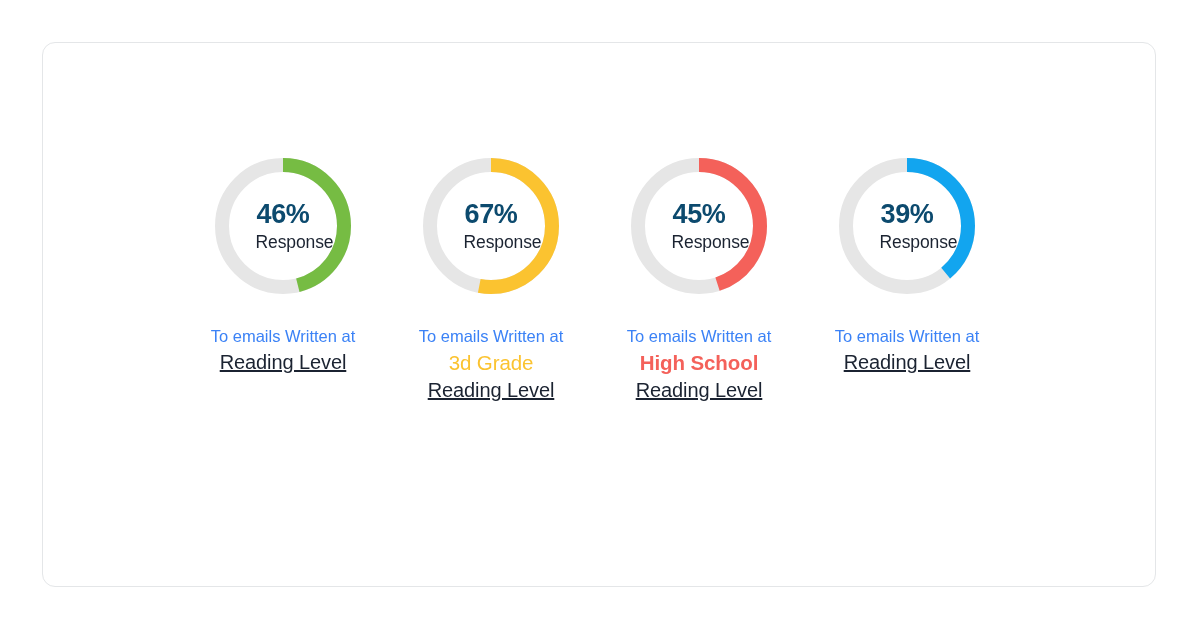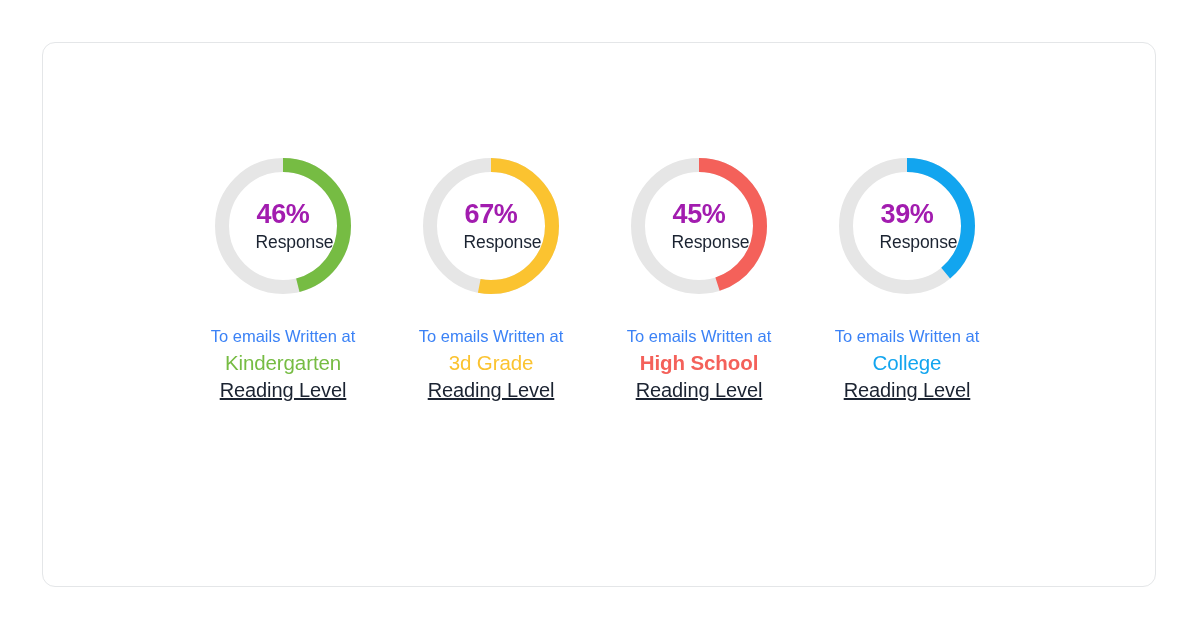--- a/index.html
+++ b/index.html
@@ -68,21 +68,21 @@
     display: flex;
     flex-direction: column;
     align-items: center;
     justify-content: center;
     line-height: 1;
   }
 
   .donut-pct {
     font-size: 27px;
     font-weight: 700;
-    color: #a21caf;
+    color: #0c4a6e;
     letter-spacing: -0.3px;
     margin-bottom: 6px;
   }
 
   .donut-sub {
     font-size: 17.5px;
     font-weight: 400;
     color: #1b2331;
     letter-spacing: -0.1px;
     margin-left: 23px;
@@ -128,21 +128,20 @@
           <circle class="track" cx="69" cy="69" r="61" fill="none" stroke="#e6e6e6" stroke-width="14"></circle>
           <circle class="arc" cx="69" cy="69" r="61" fill="none" stroke="#76bc43" stroke-width="14" stroke-linecap="butt" stroke-dasharray="176.3061797194592 206.96812401849556" stroke-dashoffset="0"></circle>
         </svg>
         <div class="donut-center">
           <div class="donut-pct">46%</div>
           <div class="donut-sub">Response</div>
         </div>
       </div>
       <div class="caption">
         <span class="cap-pre">To emails Written at</span>
-        <span class="cap-level" style="color: rgb(118, 188, 67);">Kindergarten</span>
         <span class="cap-post">Reading Level</span>
       </div>
     </div>
 
     <div class="gauge-item">
       <div class="donut-wrap">
         <svg viewBox="0 0 138 138">
           <circle class="track" cx="69" cy="69" r="61" fill="none" stroke="#e6e6e6" stroke-width="14"></circle>
           <circle class="arc" cx="69" cy="69" r="61" fill="none" stroke="#fbc330" stroke-width="14" stroke-linecap="butt" stroke-dasharray="203.13538098111604 180.13892275683872" stroke-dashoffset="0"></circle>
         </svg>
@@ -182,19 +181,18 @@
           <circle class="track" cx="69" cy="69" r="61" fill="none" stroke="#e6e6e6" stroke-width="14"></circle>
           <circle class="arc" cx="69" cy="69" r="61" fill="none" stroke="#12a5ef" stroke-width="14" stroke-linecap="butt" stroke-dasharray="149.47697845780237 233.7973252801524" stroke-dashoffset="0"></circle>
         </svg>
         <div class="donut-center">
           <div class="donut-pct">39%</div>
           <div class="donut-sub">Response</div>
         </div>
       </div>
       <div class="caption">
         <span class="cap-pre">To emails Written at</span>
-        <span class="cap-level" style="color: rgb(18, 165, 239);">College</span>
         <span class="cap-post">Reading Level</span>
       </div>
     </div>
 
   </div>
 </div>
 
 </body></html>

